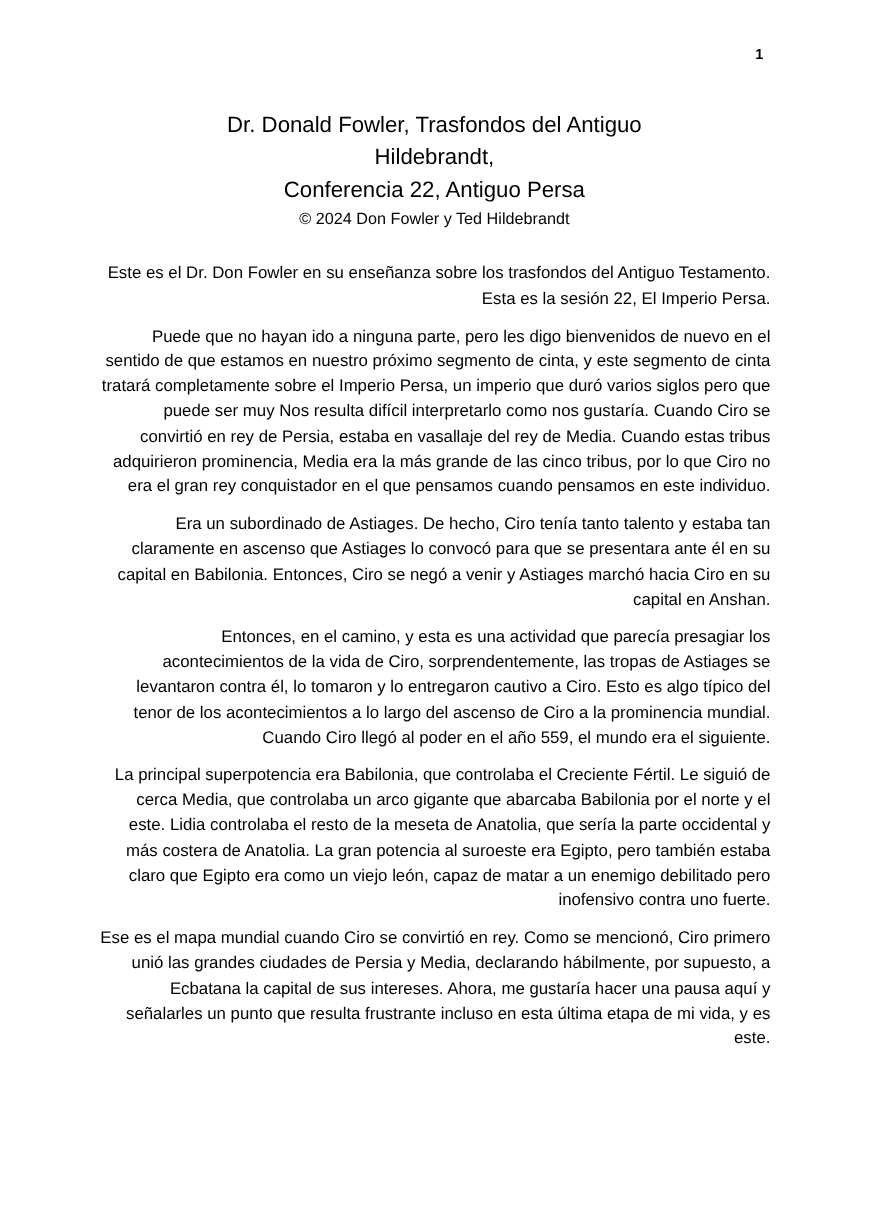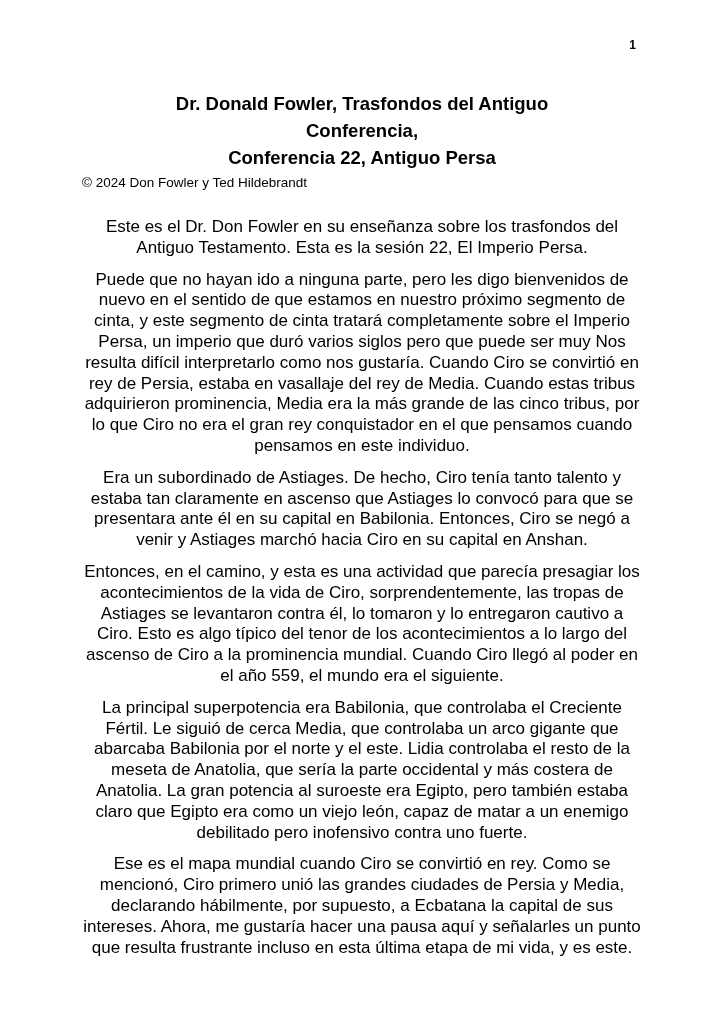--- a/index.html
+++ b/index.html
@@ -22,55 +22,56 @@
     top: 38px;
     right: 88px;
     font-size: 12px;
     font-weight: bold;
     color: #000000;
   }
   .content {
     padding: 90px 82px 0 82px;
   }
   .title {
-    font-weight: bold;
+    font-weight: normal;
     font-size: 18.5px;
     line-height: 27px;
     text-align: center;
     color: #000000;
   }
   .copyright {
     margin-top: 3px;
+    text-align: center;
     font-size: 13.5px;
     line-height: 18px;
     color: #000000;
   }
   .body-text {
     margin-top: 25px;
-    font-size: 17px;
+    font-size: 14px;
     line-height: 20.8px;
-    text-align: center;
+    text-align: right;
   }
   .body-text p {
     margin: 0 0 11px 0;
     padding: 0;
   }
 </style>
 </head>
 <body>
 
 <div class="page">
 
   <div class="page-number">1</div>
 
   <div class="content">
 
     <div class="title">
       <div>Dr. Donald Fowler, Trasfondos del Antiguo</div>
-      <div>Conferencia,</div>
+      <div>Hildebrandt,</div>
       <div>Conferencia 22, Antiguo Persa</div>
     </div>
 
     <div class="copyright">© 2024 Don Fowler y Ted Hildebrandt</div>
 
     <div class="body-text">
       <p>Este es el Dr. Don Fowler en su enseñanza sobre los trasfondos del Antiguo Testamento. Esta es la sesión 22, El Imperio Persa.</p>
       <p>Puede que no hayan ido a ninguna parte, pero les digo bienvenidos de nuevo en el sentido de que estamos en nuestro próximo segmento de cinta, y este segmento de cinta tratará completamente sobre el Imperio Persa, un imperio que duró varios siglos pero que puede ser muy Nos resulta difícil interpretarlo como nos gustaría. Cuando Ciro se convirtió en rey de Persia, estaba en vasallaje del rey de Media. Cuando estas tribus adquirieron prominencia, Media era la más grande de las cinco tribus, por lo que Ciro no era el gran rey conquistador en el que pensamos cuando pensamos en este individuo.</p>
       <p>Era un subordinado de Astiages. De hecho, Ciro tenía tanto talento y estaba tan claramente en ascenso que Astiages lo convocó para que se presentara ante él en su capital en Babilonia. Entonces, Ciro se negó a venir y Astiages marchó hacia Ciro en su capital en Anshan.</p>
       <p>Entonces, en el camino, y esta es una actividad que parecía presagiar los acontecimientos de la vida de Ciro, sorprendentemente, las tropas de Astiages se levantaron contra él, lo tomaron y lo entregaron cautivo a Ciro. Esto es algo típico del tenor de los acontecimientos a lo largo del ascenso de Ciro a la prominencia mundial. Cuando Ciro llegó al poder en el año 559, el mundo era el siguiente.</p>

